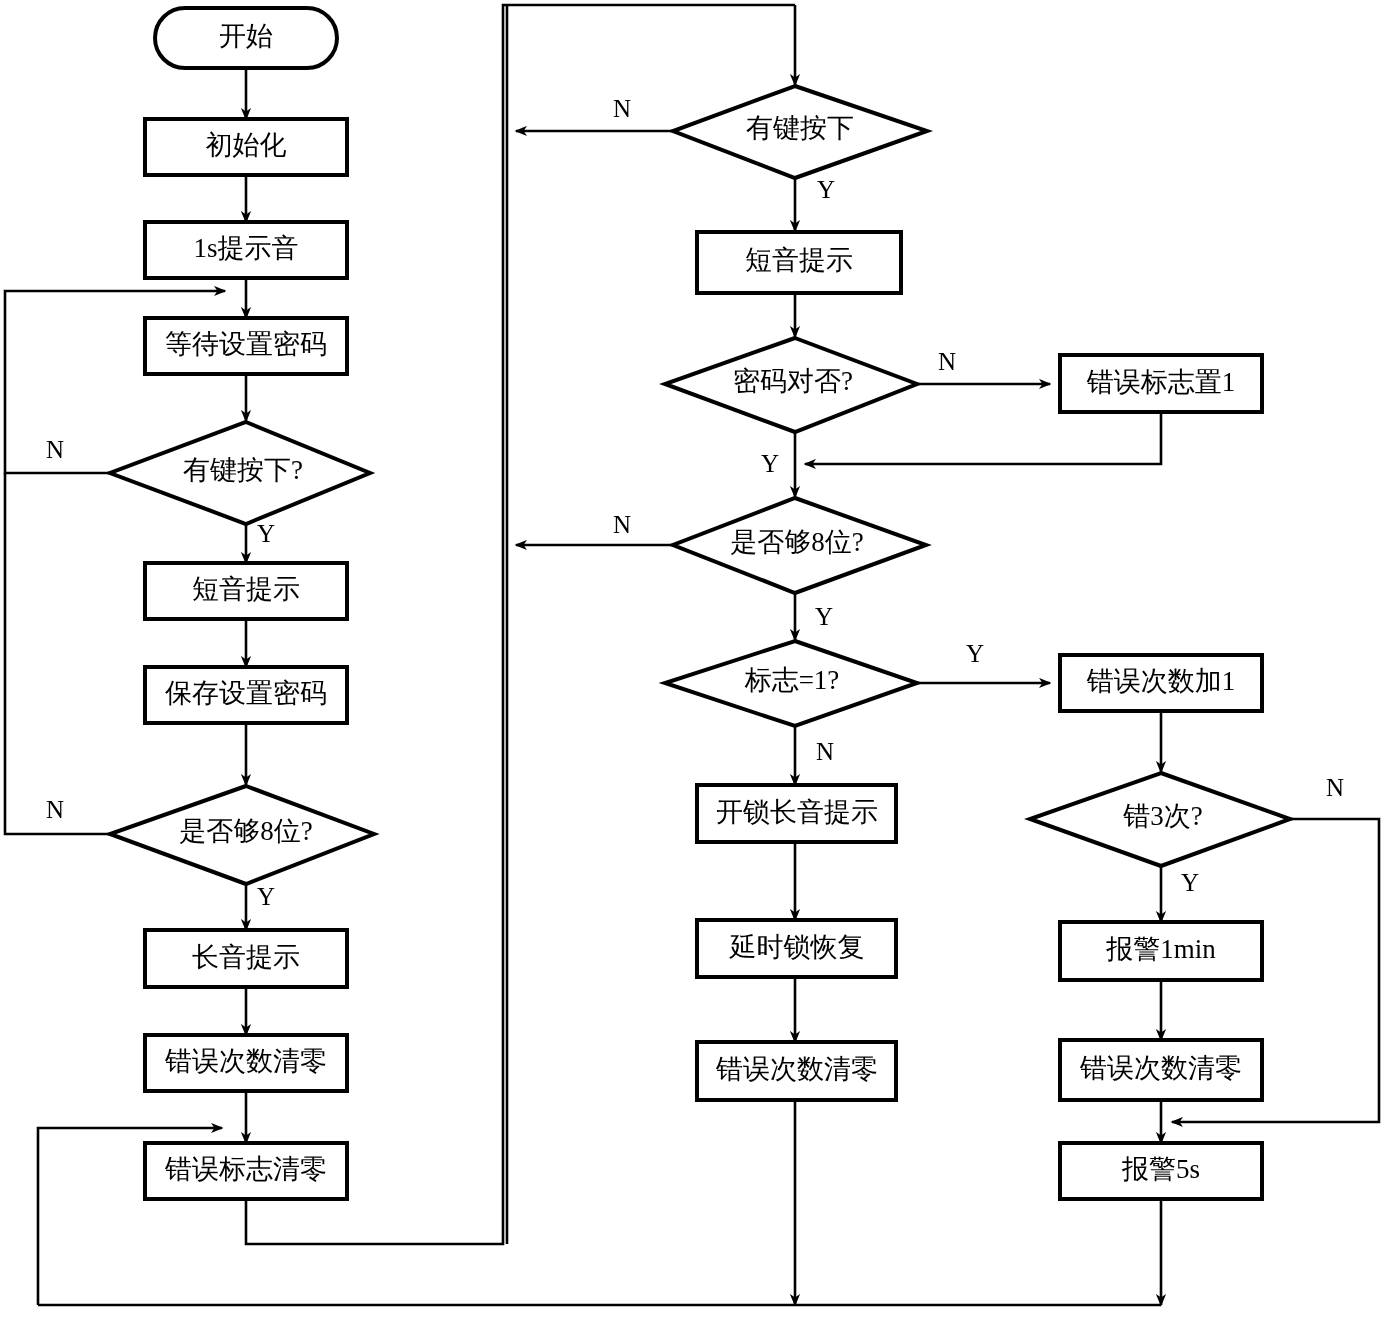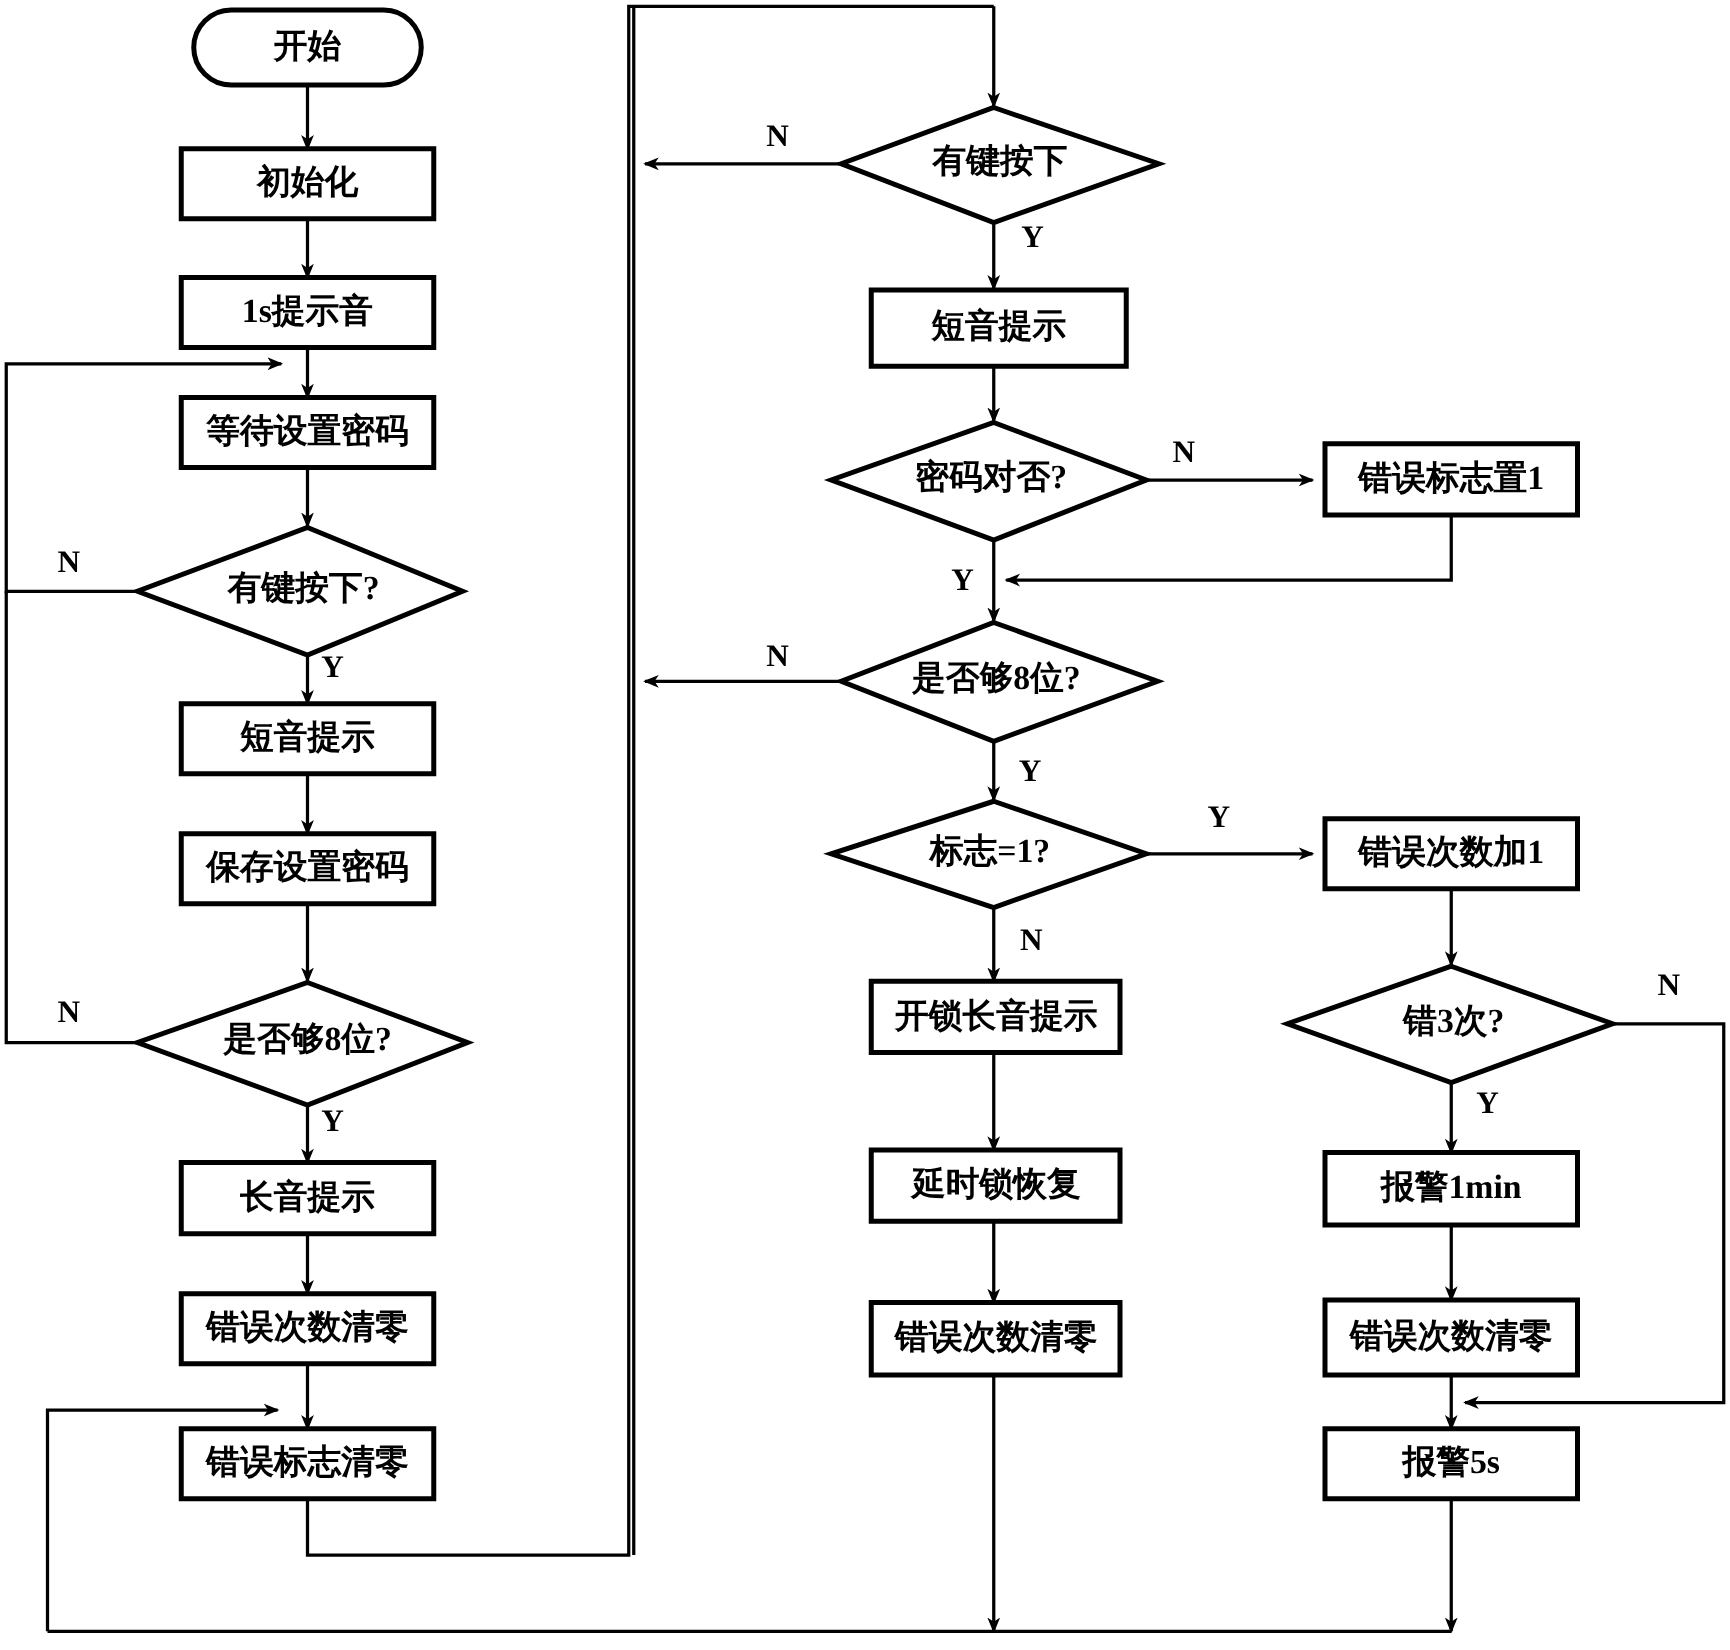--- a/index.html
+++ b/index.html
@@ -6,21 +6,20 @@
     margin: 0;
     padding: 0;
     background: #ffffff;
   }
   #flowchart-root {
     position: relative;
     width: 1120px;
     height: 1320px;
     background: #ffffff;
     font-family: "Liberation Serif", "DejaVu Serif", serif;
-    font-weight: bold;
   }
   svg#flow-svg {
     position: absolute;
     top: 0; left: 0;
     width: 1384px;
     height: 1320px;
     display: block;
   }
   .node-shape {
     fill: #ffffff;

